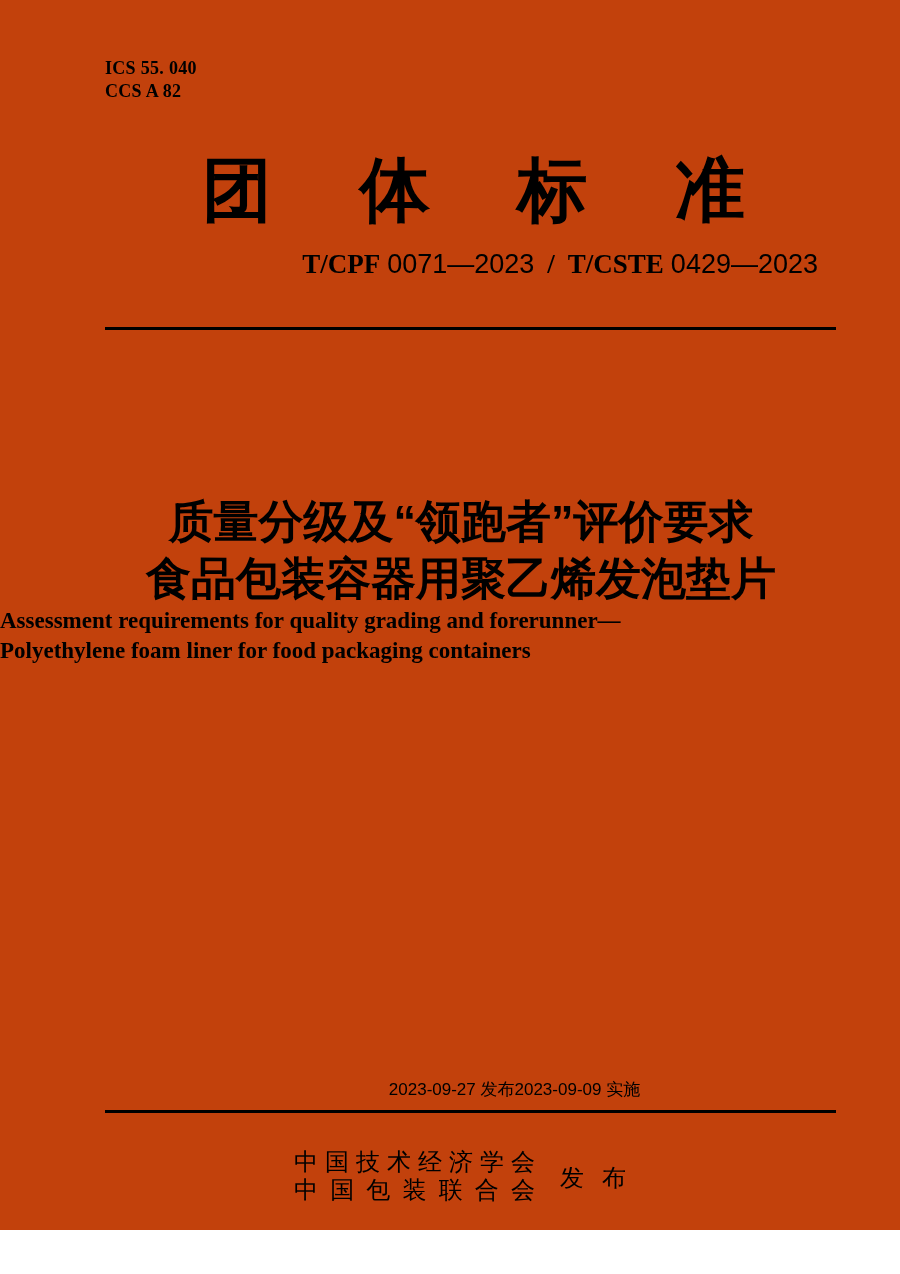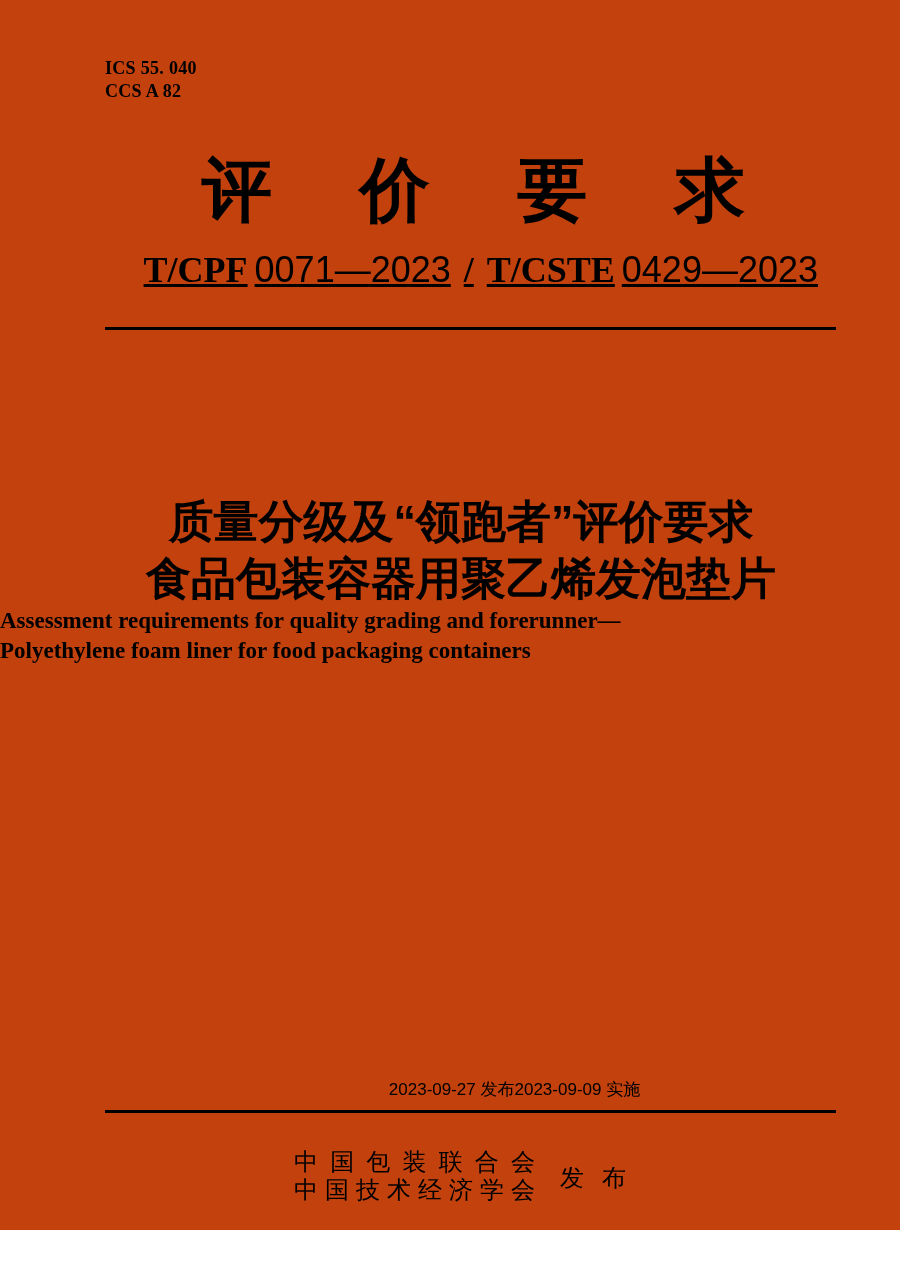--- a/index.html
+++ b/index.html
@@ -41,23 +41,22 @@
     text-align: justify;
     text-align-last: justify;
     white-space: nowrap;
   }
 
   
   .std-no {
     position: absolute;
     right: 82px;
     top: 249px;
-    font-size: 36px;
+    font-size: 27px;
     white-space: nowrap;
-    text-decoration: underline;
   }
   .std-no .pfx {
     font-family: "Liberation Serif", "DejaVu Serif", serif;
     font-weight: bold;
   }
   .std-no .num {
     font-family: "Liberation Sans", "DejaVu Sans", sans-serif;
     font-weight: 500;
     margin-left: 7px;
   }
@@ -141,21 +140,21 @@
 </head>
 <body>
 
 <div class="page">
 
   <div class="ics-block">
     <div>ICS 55. 040</div>
     <div>CCS A 82</div>
   </div>
 
-  <div class="doc-type">评价要求</div>
+  <div class="doc-type">团体标准</div>
 
   <div class="std-no">
     <span class="pfx">T/CPF</span><span class="num">0071—2023</span><span class="sep">/</span><span class="pfx">T/CSTE</span><span class="num">0429—2023</span>
   </div>
 
   <div class="rule rule-top"></div>
 
   <div class="zh-title zh-line1">质量分级及“领跑者”评价要求</div>
   <div class="zh-title zh-line2">食品包装容器用聚乙烯发泡垫片</div>
 
@@ -165,19 +164,19 @@
   </div>
 
   <div class="dates">
     <span>2023-09-27 发布</span>
     <span>2023-09-09 实施</span>
   </div>
 
   <div class="rule rule-bottom"></div>
 
   <div class="publisher-orgs">
+    <div class="org-line">中国技术经济学会</div>
     <div class="org-line">中国包装联合会</div>
-    <div class="org-line">中国技术经济学会</div>
   </div>
 
   <div class="publish-label">发布</div>
 
 </div>
 
 </body></html>

